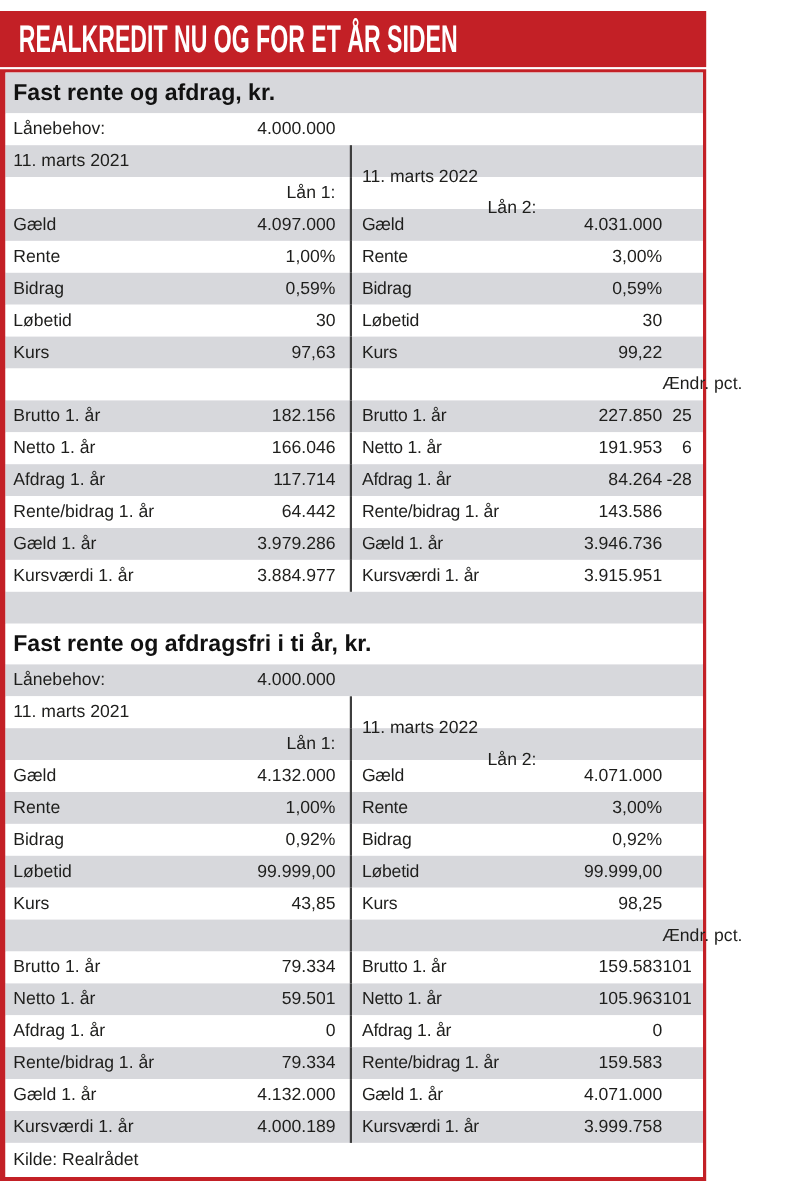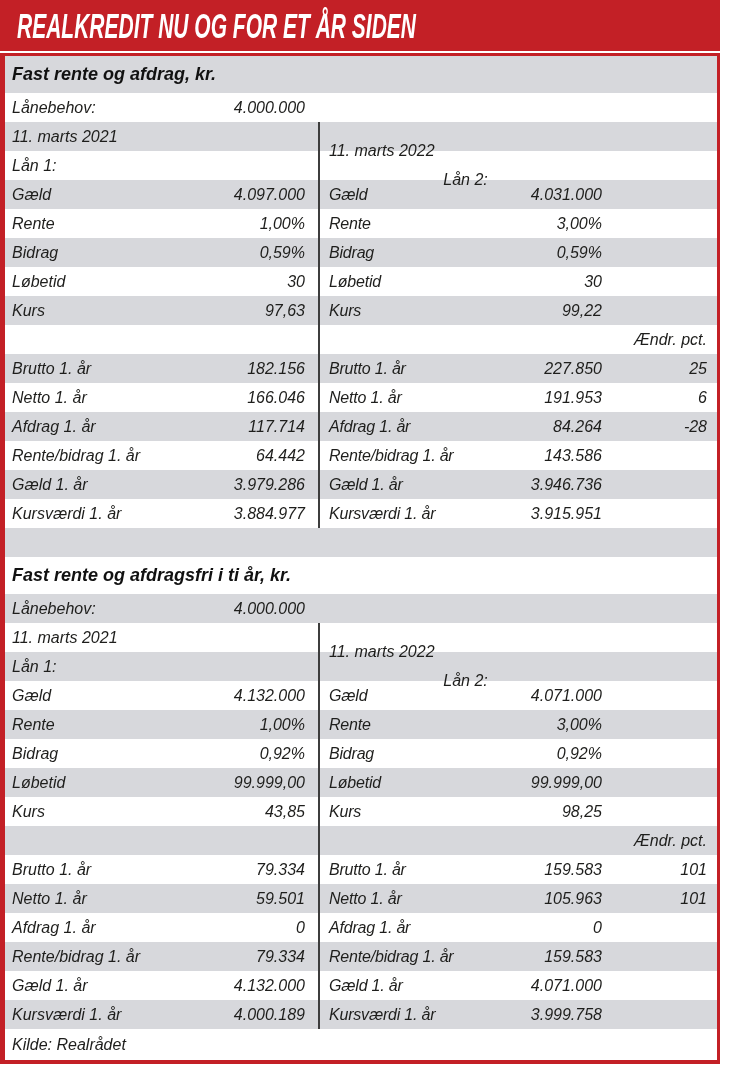--- a/index.html
+++ b/index.html
@@ -8,58 +8,58 @@
     --divider:#3d3d3d;
     --text:#1e1e1c;
   }
   *{box-sizing:border-box;}
   html,body{margin:0;padding:0;}
   body{
     width:729px;height:1074px;background:#ffffff;
     font-family:"Liberation Sans","DejaVu Sans",sans-serif;
     color:var(--text);
   }
-  .wrap{width:720px;font-style:italic;}
+  .wrap{width:642px;padding-top:10px;}
   .titlebar{
     height:51px;background:var(--red);
     display:flex;align-items:center;padding-left:17px;overflow:hidden;
   }
   .titlebar .ttl{
     color:#ffffff;font-weight:bold;font-size:35px;line-height:1;
     text-transform:uppercase;white-space:nowrap;
     transform:scaleX(0.60);transform-origin:0 50%;
     letter-spacing:0px;
   }
   .gap{height:2px;}
   .panel{
     border:3px solid var(--red);
     border-left-width:5px;border-bottom-width:4px;
     background:#fff;
   }
   .row{height:29px;display:flex;align-items:center;font-size:16px;background:#fff;}
   .sec-a > .row:nth-child(odd){background:var(--stripe);}
   .sec-b > .row:nth-child(even){background:var(--stripe);}
-  .heading{height:37px;font-weight:bold;font-size:18px;padding-left:7px;color:#111;}
+  .heading{height:37px;font-weight:bold;font-size:21px;padding-left:7px;color:#111;}
   .lhalf{
     flex:0 0 313px;height:100%;
     display:flex;justify-content:space-between;align-items:center;
     padding:0 13px 0 7px;white-space:nowrap;
   }
   .rhalf{
     flex:1;height:100%;
     display:grid;grid-template-columns:158px 115px 1fr;align-items:center;
     padding-left:9px;border-left:2px solid transparent;white-space:nowrap;
   }
   .divrow .rhalf{border-left-color:var(--divider);}
   .val{}
   .rval{text-align:right;}
   .chg{grid-column:3;text-align:right;padding-right:10px;}
   .rlbl{letter-spacing:-0.2px;overflow:visible;}
   .span2{grid-column:1/3;margin-top:20px;}
-  .laan .lhalf{justify-content:flex-start;}
+  .laan .lhalf{justify-content:flex-end;}
   .laan .span2{text-align:center;}
   .kilde{height:31px;padding-left:7px;}
   .spacer{height:29px;}
 </style>
 </head>
 <body>
 
 <div class="wrap">
 
   <div class="titlebar">

